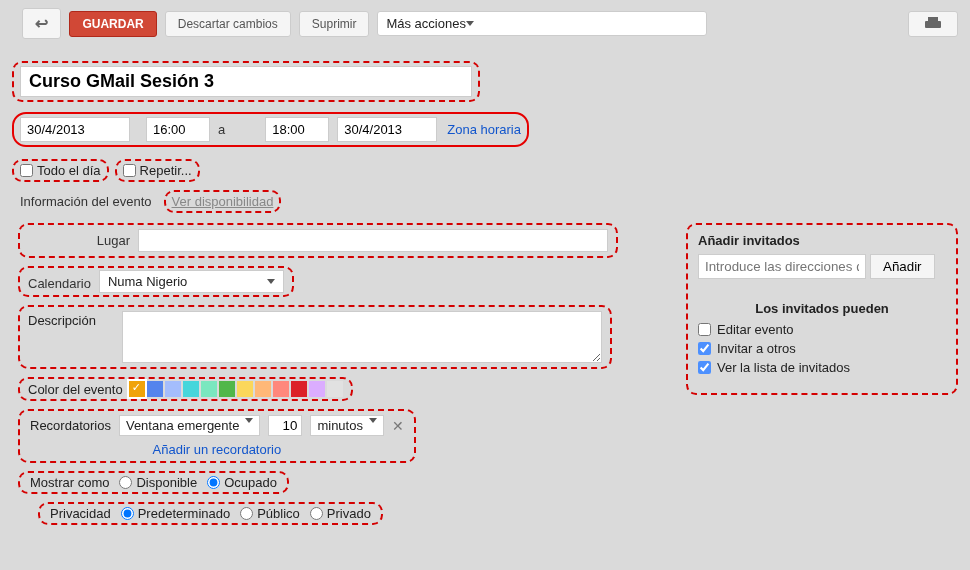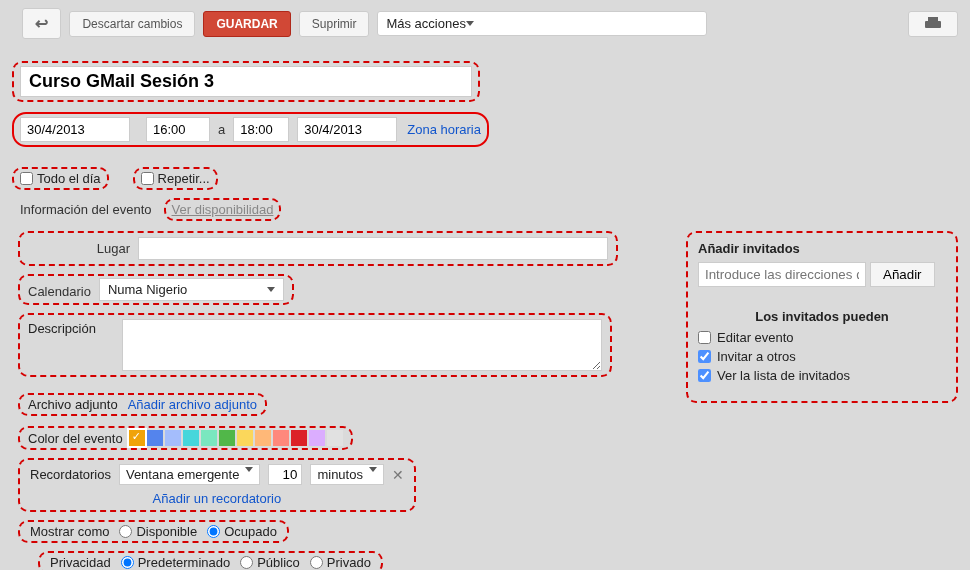--- a/index.html
+++ b/index.html
@@ -60,21 +60,21 @@
   background: #fff;
 }
 
 
 .date-row { margin: 4px 12px 6px 12px; padding: 3px 6px; display: inline-flex; align-items: center; gap: 0; background: transparent; }
 .date-row input { border: 1px solid #ccc; padding: 4px 6px; font-size: 13px; }
 .date-row .sep { padding: 0 8px; color: #333; }
 .tz-link { color: #1155cc; margin-left: 10px; cursor: pointer; }
 
 
-.chk-row { margin: 14px 12px 4px 12px; display: flex; gap: 24px; }
+.chk-row { margin: 6px 12px 4px 12px; display: flex; gap: 6px; }
 .chk-row .chk { padding: 2px 6px; display: inline-flex; align-items: center; gap: 4px; }
 .chk input[type=checkbox] { width: 13px; height: 13px; }
 
 
 .tabs-row { margin: 8px 12px 0 18px; display: flex; gap: 10px; align-items: flex-end; border-bottom: none; }
 .tab { padding: 4px 2px; color: #333; }
 .tab-link { color: #888; text-decoration: underline; padding: 2px 6px; }
 
 
 .main { display: flex; gap: 20px; margin: 10px 12px 0 18px; }
@@ -134,22 +134,22 @@
 </head>
 <body>
 
 
 
 
 <div class="toolbar">
   <button class="btn btn-back dash">
       <span class="back-arrow">↩</span>
     </button>
+  <button class="btn btn-save dash">GUARDAR</button>
   <button class="btn dash">Descartar cambios</button>
-  <button class="btn btn-save dash">GUARDAR</button>
   <button class="btn dash">Suprimir</button>
   <div class="more-actions dash">
     <span>Más acciones</span>
     <span class="tri-down"></span>
   </div>
   <div class="spacer"></div>
   <button class="btn printer-btn dash">
       <span class="printer-icon"></span>
     </button>
 </div>
@@ -159,21 +159,21 @@
   <div class="dash" style="display:inline-block;padding:3px 6px;">
     <input class="title-input" value="Curso GMail Sesión 3" style="">
   </div>
 </div>
 
 
 <div class="date-row solid-red">
   <input style="width: 110px;" value="30/4/2013">
   <input style="width: 64px; margin-left: 16px;" value="16:00">
   <span class="sep">a</span>
-  <input style="width: 56px;" value="18:00">
+  <input style="width: 64px; margin-left: 32px;" value="18:00">
   <input style="width: 100px; margin-left: 8px;" value="30/4/2013">
   <span class="tz-link">Zona horaria</span>
 </div>
 
 
 <div class="chk-row">
   <label class="chk dash">
       <input type="checkbox" style="">
       <span>Todo el día</span>
     </label>
@@ -206,24 +206,20 @@
           <span class="tri-down"></span>
         </div>
       </div>
     </div>
     
     <div class="frow dash" style="padding:4px 8px;display:inline-flex;">
       <div style="width:86px;padding-top:2px;">Descripción</div>
       <textarea class="desc-box" style=""></textarea>
     </div>
     
-    <div><div class="attach-row dash">
-      <span>Archivo adjunto</span>
-      <span class="linkish">Añadir archivo adjunto</span>
-    </div></div>
     
     <div><div class="color-row dash">
       <span>Color del evento</span>
       <div class="swatches" id="swatches">
             <div class="sw sel" style="background: rgb(240, 163, 10);"></div>
             <div class="sw" style="background: rgb(84, 132, 237);"></div>
             <div class="sw" style="background: rgb(164, 189, 252);"></div>
             <div class="sw" style="background: rgb(70, 214, 219);"></div>
             <div class="sw" style="background: rgb(122, 231, 191);"></div>
             <div class="sw" style="background: rgb(81, 183, 73);"></div>

